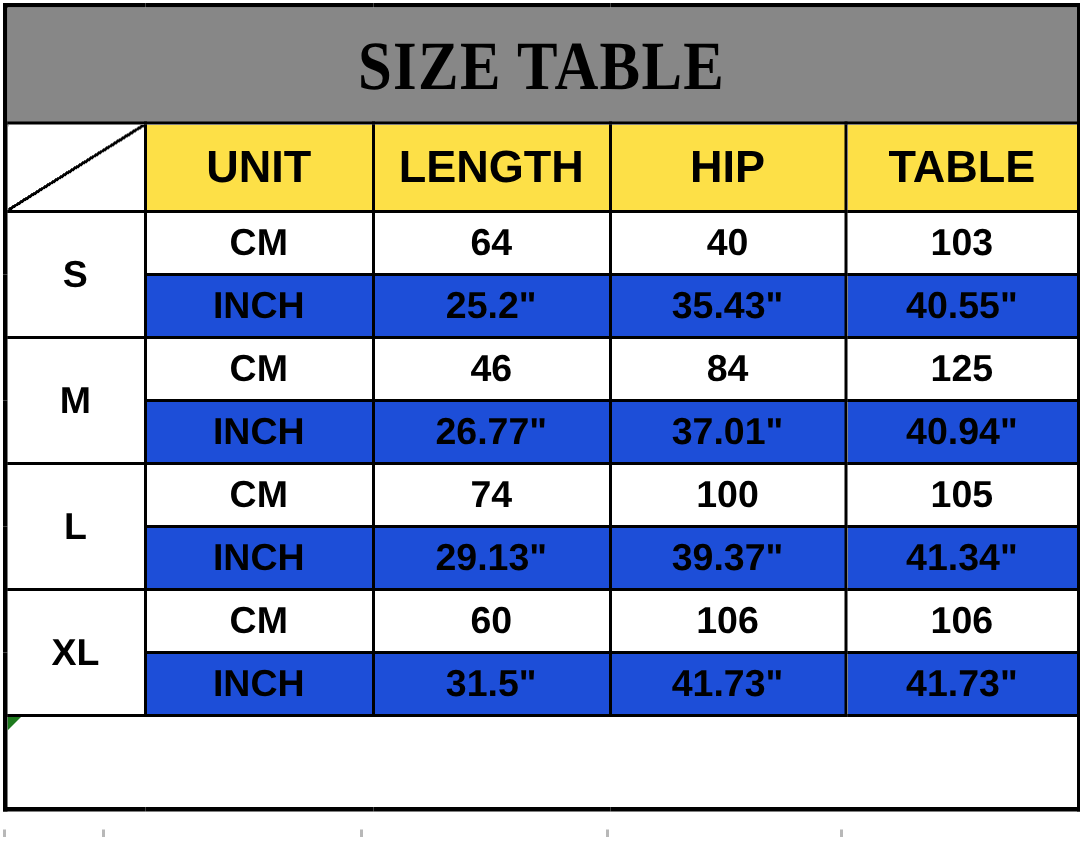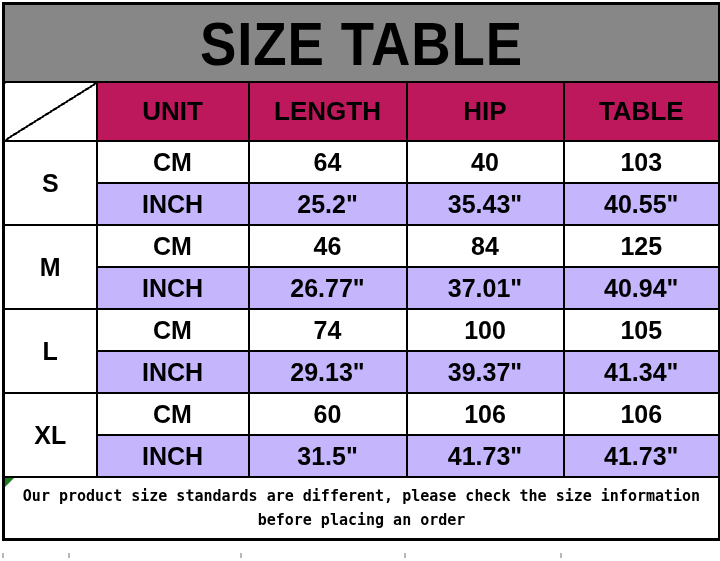--- a/index.html
+++ b/index.html
@@ -22,35 +22,36 @@
     border: 2px solid #000000;
     text-align: center;
     vertical-align: middle;
     font-weight: bold;
     padding: 0;
     overflow: hidden;
   }
   tr.title-row td {
     height: 76px;
     background: #878787;
-    font-size: 62px;
+    font-size: 46px;
     letter-spacing: 1px;
+    font-family: Liberation Serif, serif;
   }
   .title-inner { display: inline-block; transform: scaleX(0.88); white-space: nowrap; }
   tr.head-row { height: 59px; }
-  tr.head-row th { background: #be185d; font-size: 26px; }
+  tr.head-row th { background: #fde047; font-size: 30px; }
   td.diag-cell {
     background: #ffffff;
     background-image: linear-gradient(to bottom right,
       transparent calc(50% - 1px), #000000 calc(50% - 1px),
       #000000 calc(50% + 1px), transparent calc(50% + 1px));
   }
   tr.cm-row td, tr.inch-row td { height: 40px; font-size: 25px; }
   tr.cm-row td { background: #ffffff; }
-  tr.inch-row td { background: #c4b5fd; }
+  tr.inch-row td { background: #1d4ed8; }
   td.size-cell { background: #d9d9d9; font-size: 27px; }
   tr.note-row td {
     height: 56px;
     background: #ffffff;
     position: relative;
     font-family: "DejaVu Sans Mono", "Liberation Mono", monospace;
     font-weight: bold;
     font-size: 15px;
     line-height: 1.6;
     padding: 2px 8px;
@@ -152,21 +153,20 @@
     <tr class="inch-row">
       <td>INCH</td>
       <td>31.5"</td>
       <td>41.73"</td>
       <td>41.73"</td>
     </tr>
 
     <tr class="note-row">
       <td colspan="5">
         <span class="green-marker"></span>
-        <div>Our product size standards are different, please check the size information before placing an order</div>
       </td>
     </tr>
   </tbody>
     </table>
 
   <div class="sliver">
     <span class="tick" style="left:2px"></span>
     <span class="tick" style="left:68px"></span>
     <span class="tick" style="left:240px"></span>
     <span class="tick" style="left:404px"></span>

